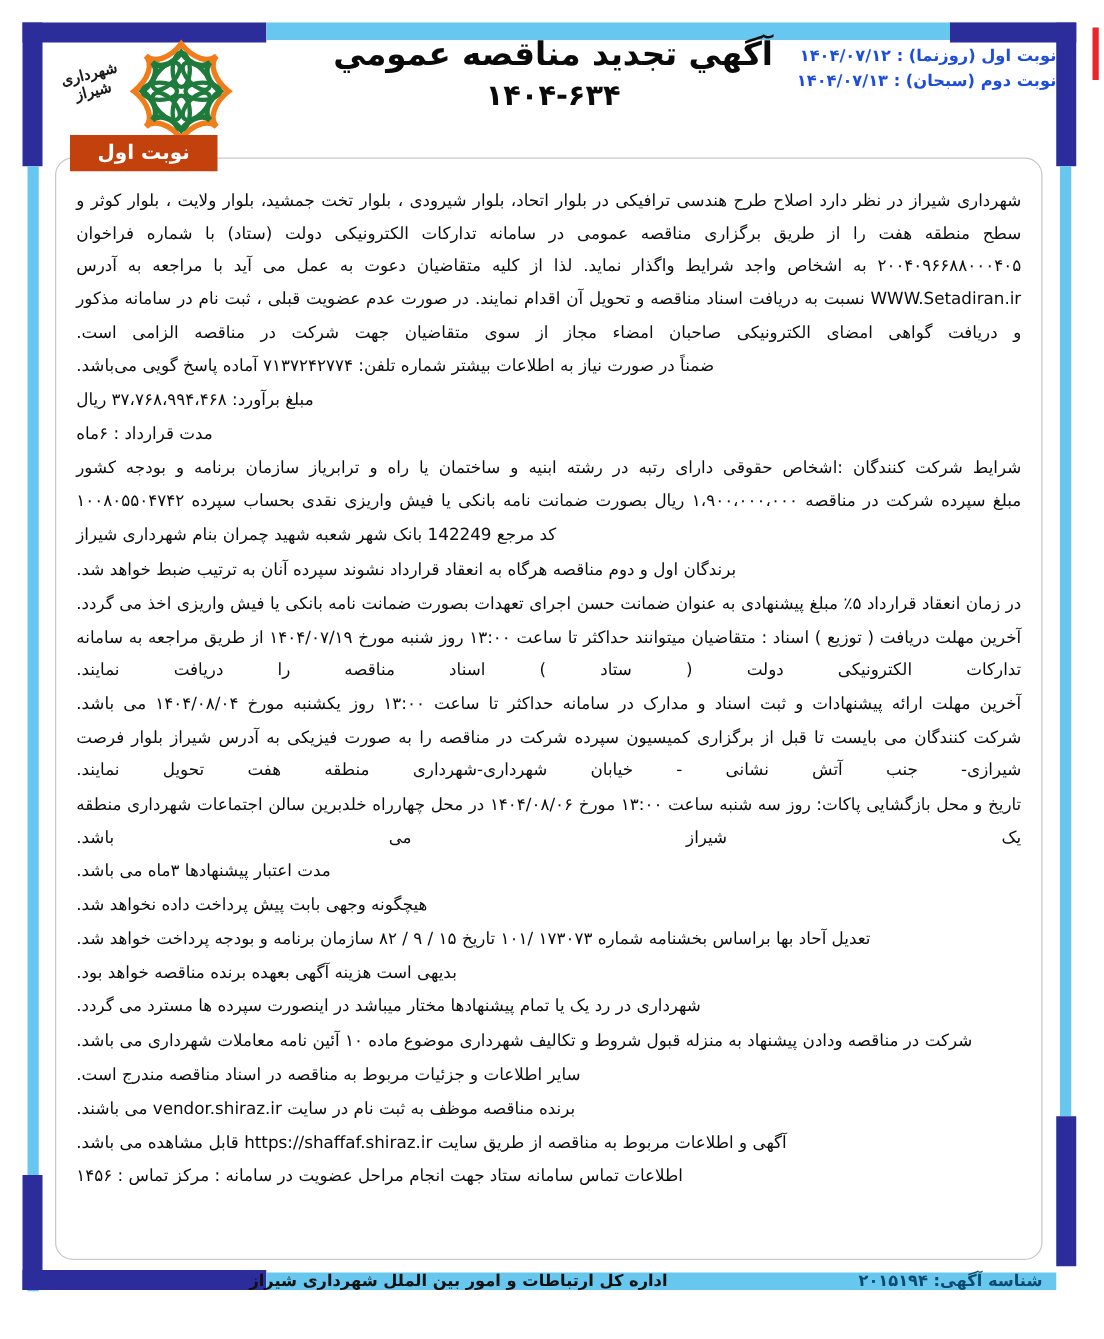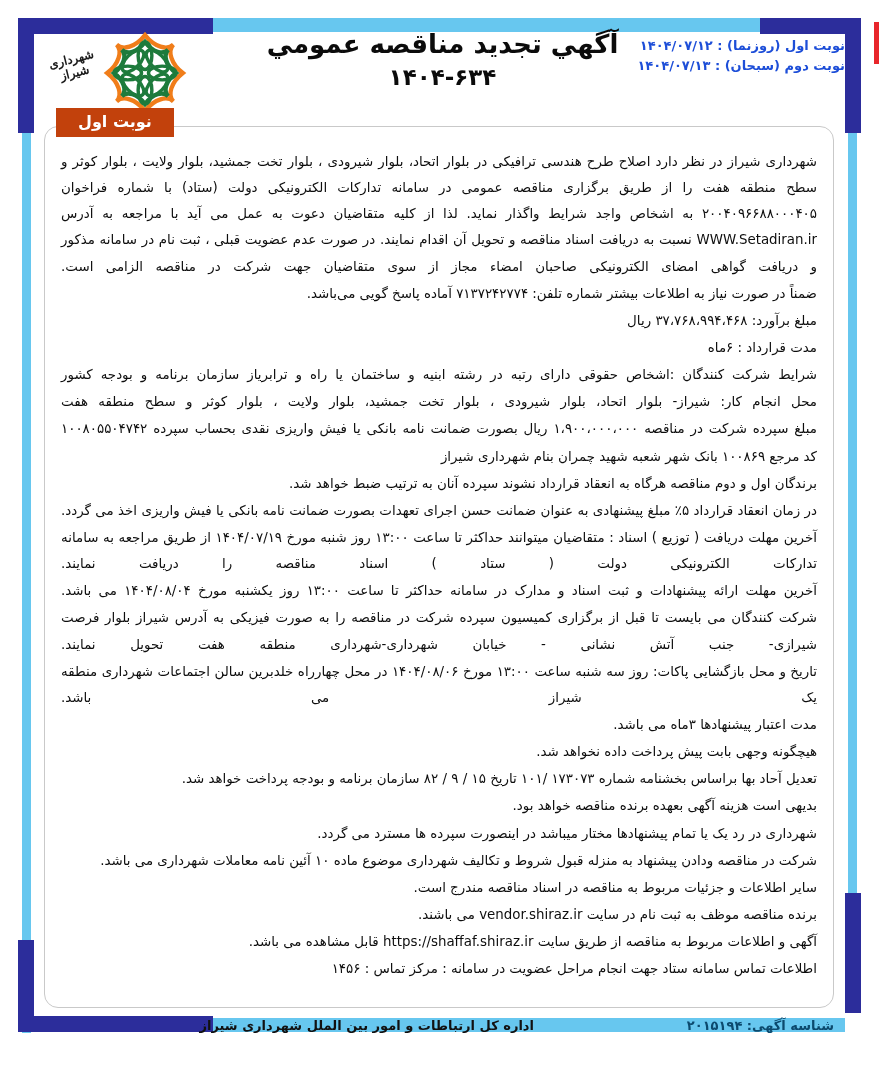--- a/index.html
+++ b/index.html
@@ -106,21 +106,21 @@
   .card-body {
     position: absolute; left: 16px; right: 16px; top: 22px;
     direction: rtl; text-align: justify;
     font-family: "DejaVu Sans", "Liberation Sans", sans-serif;
     font-size: 13.4px;
     color: #0d0d0d;
     line-height: 1.95;
   }
   .card-body p { margin: 0 0 1px 0; }
   .p-just   { text-align: justify; text-align-last: justify; }
-  .p-center { text-align: right; }
+  .p-center { text-align: left; }
 
   
   .watermark {
     position: absolute; left: 80px; top: 430px;
     width: 560px; height: 330px;
     opacity: 0.085;
     pointer-events: none;
     z-index: 1;
   }
   .watermark .wm-text {
@@ -215,23 +215,22 @@
 
   <div class="card">
 
 
     <div class="card-body">
       <p class="p-just">شهرداری شیراز در نظر دارد اصلاح طرح هندسی ترافیکی در بلوار اتحاد، بلوار شیرودی ، بلوار تخت جمشید، بلوار ولایت ، بلوار کوثر و سطح منطقه هفت را از طریق برگزاری مناقصه عمومی در سامانه تدارکات الکترونیکی دولت (ستاد) با شماره فراخوان ۲۰۰۴۰۹۶۶۸۸۰۰۰۴۰۵ به اشخاص واجد شرایط واگذار نماید. لذا از کلیه متقاضیان دعوت به عمل می آید با مراجعه به آدرس WWW.Setadiran.ir نسبت به دریافت اسناد مناقصه و تحویل آن اقدام نمایند. در صورت عدم عضویت قبلی ، ثبت نام در سامانه مذکور و دریافت گواهی امضای الکترونیکی صاحبان امضاء مجاز از سوی متقاضیان جهت شرکت در مناقصه الزامی است.</p>
       <p class="p-center">ضمناً در صورت نیاز به اطلاعات بیشتر شماره تلفن: ۷۱۳۷۲۴۲۷۷۴ آماده پاسخ گویی می‌باشد.</p>
       <p class="p-center">مبلغ برآورد: ۳۷،۷۶۸،۹۹۴،۴۶۸ ریال</p>
       <p class="p-center">مدت قرارداد : ۶ماه</p>
       <p class="p-just">شرایط شرکت کنندگان :اشخاص حقوقی دارای رتبه در رشته ابنیه و ساختمان یا راه و ترابریاز سازمان برنامه و بودجه کشور</p>
-      <p class="p-just">محل انجام کار: شیراز- بلوار اتحاد، بلوار شیرودی ، بلوار تخت جمشید، بلوار ولایت ، بلوار کوثر و سطح منطقه هفت</p>
       <p class="p-just">مبلغ سپرده شرکت در مناقصه ۱،۹۰۰،۰۰۰،۰۰۰ ریال بصورت ضمانت نامه بانکی یا فیش واریزی نقدی بحساب سپرده ۱۰۰۸۰۵۵۰۴۷۴۲</p>
-      <p class="p-center">کد مرجع ۱۰۰۸۶۹ بانک شهر شعبه شهید چمران بنام شهرداری شیراز</p>
+      <p class="p-center">کد مرجع 142249 بانک شهر شعبه شهید چمران بنام شهرداری شیراز</p>
       <p class="p-center">برندگان اول و دوم مناقصه هرگاه به انعقاد قرارداد نشوند سپرده آنان به ترتیب ضبط خواهد شد.</p>
       <p class="p-just">در زمان انعقاد قرارداد ۵٪ مبلغ پیشنهادی به عنوان ضمانت حسن اجرای تعهدات بصورت ضمانت نامه بانکی یا فیش واریزی اخذ می گردد.</p>
       <p class="p-just">آخرین مهلت دریافت ( توزیع ) اسناد : متقاضیان میتوانند حداکثر تا ساعت ۱۳:۰۰ روز شنبه مورخ ۱۴۰۴/۰۷/۱۹ از طریق مراجعه به سامانه تدارکات الکترونیکی دولت ( ستاد ) اسناد مناقصه را دریافت نمایند.</p>
       <p class="p-just">آخرین مهلت ارائه پیشنهادات و ثبت اسناد و مدارک در سامانه حداکثر تا ساعت ۱۳:۰۰ روز یکشنبه مورخ ۱۴۰۴/۰۸/۰۴ می باشد.</p>
       <p class="p-just">شرکت کنندگان می بایست تا قبل از برگزاری کمیسیون سپرده شرکت در مناقصه را به صورت فیزیکی به آدرس شیراز بلوار فرصت شیرازی- جنب آتش نشانی - خیابان شهرداری-شهرداری منطقه هفت تحویل نمایند.</p>
       <p class="p-just">تاریخ و محل بازگشایی پاکات: روز سه شنبه ساعت ۱۳:۰۰ مورخ ۱۴۰۴/۰۸/۰۶ در محل چهارراه خلدبرین سالن اجتماعات شهرداری منطقه یک شیراز می باشد.</p>
       <p class="p-center">مدت اعتبار پیشنهادها ۳ماه می باشد.</p>
       <p class="p-center">هیچگونه وجهی بابت پیش پرداخت داده نخواهد شد.</p>
       <p class="p-center">تعدیل آحاد بها براساس بخشنامه شماره ۱۷۳۰۷۳ /۱۰۱ تاریخ ۱۵ / ۹ / ۸۲ سازمان برنامه و بودجه پرداخت خواهد شد.</p>
       <p class="p-center">بدیهی است هزینه آگهی بعهده برنده مناقصه خواهد بود.</p>

